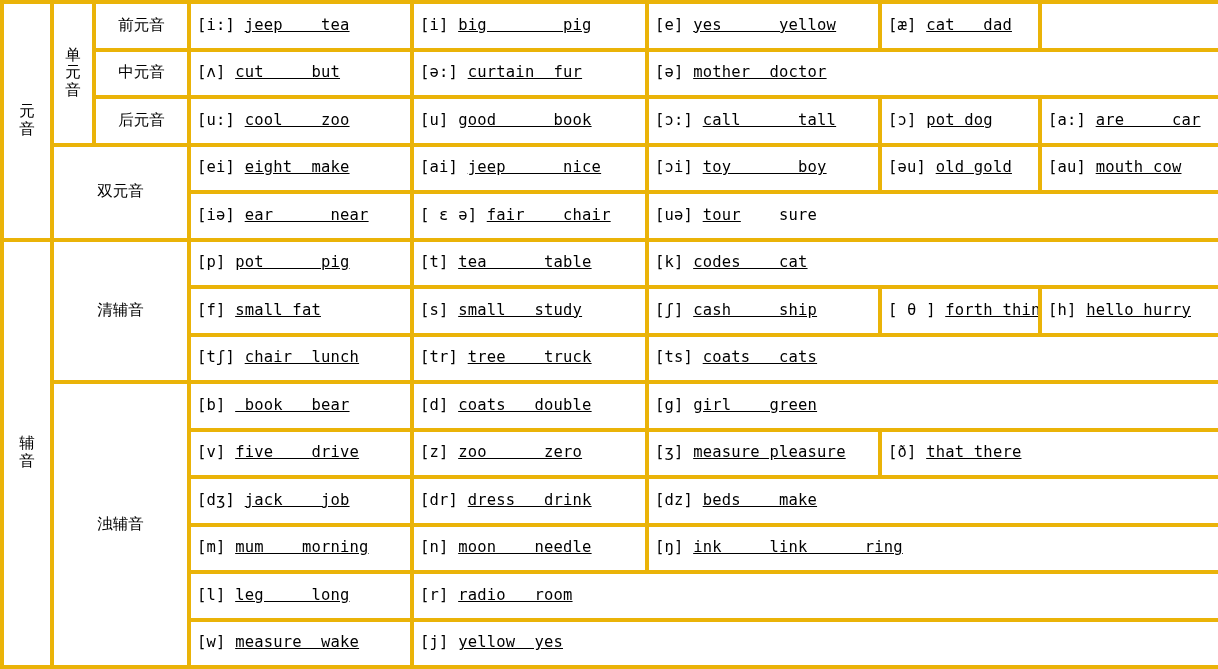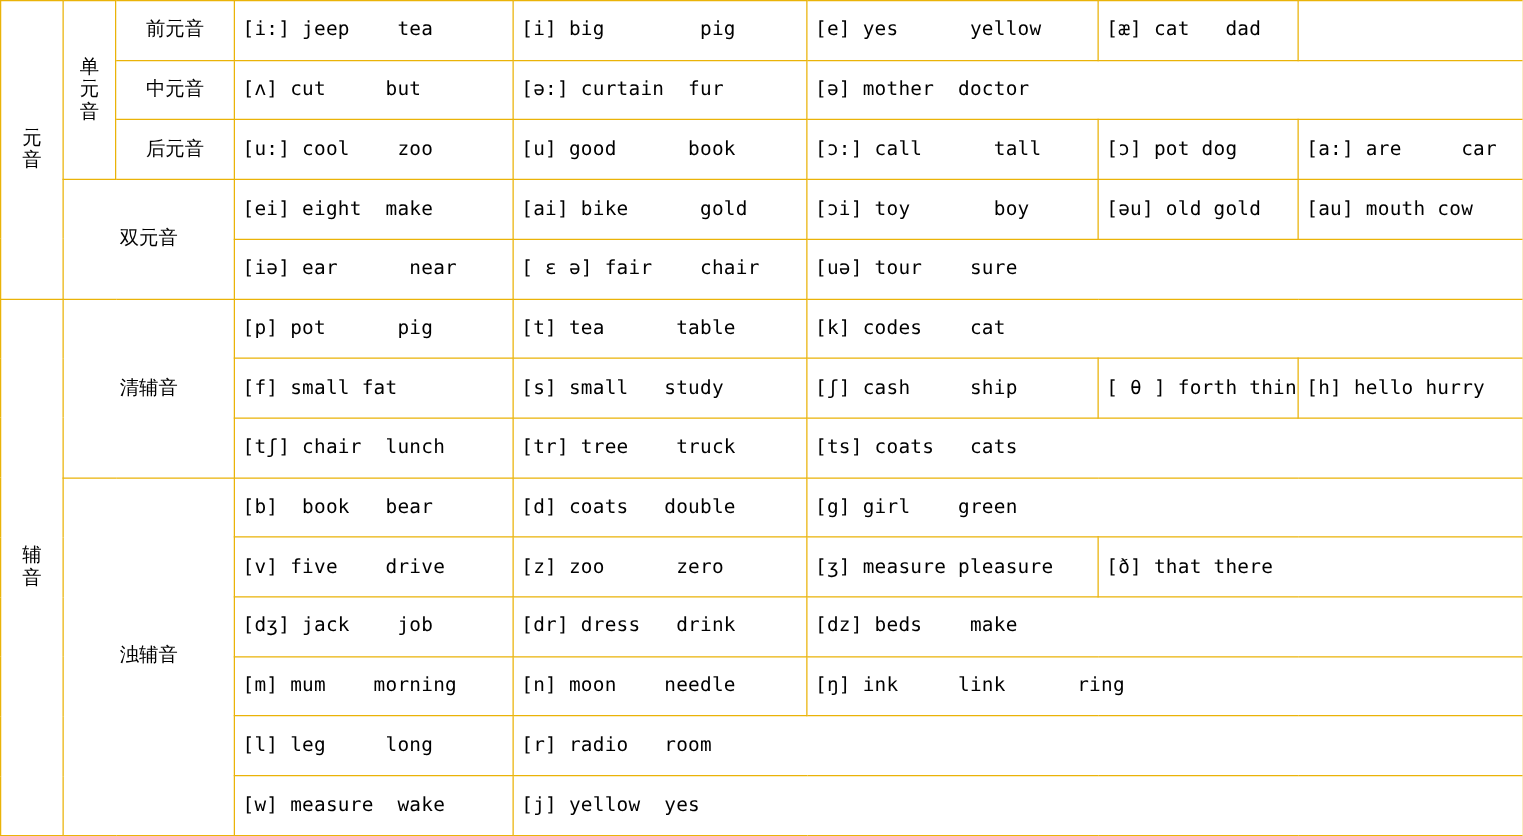--- a/index.html
+++ b/index.html
@@ -1,19 +1,19 @@
 <!DOCTYPE html>
 <html><head>
 <meta charset="utf-8">
 <style>
   html,body{margin:0;padding:0;background:#fff;}
   body{width:1218px;height:669px;font-family:"DejaVu Sans Mono","Liberation Mono",monospace;}
   table.pchart{border-collapse:collapse;width:1218px;height:669px;table-layout:fixed;}
   table.pchart td{
-    border:1px solid #eab308;
+    border:4px solid #eab308;
     padding:0 6px;
     font-size:15.5px;
     line-height:1.15;
     color:#000;
     vertical-align:middle;
     white-space:pre;
     overflow:hidden;
   }
   td.vh{ 
     text-align:center;
@@ -24,21 +24,21 @@
     line-height:1.25;
   }
   td.vh span{display:block;}
   td.ch{ 
     text-align:center;
     font-family:"DejaVu Sans","Liberation Sans",sans-serif;
     font-size:15px;
     padding:0;
   }
   td.ph{letter-spacing:0.2px;}
-  .u{}
+  .u{text-decoration:underline;}
   
 </style>
 </head>
 <body>
 
 <table class="pchart">
   <colgroup>
     <col style="width:50px">
     <col style="width:42px">
     <col style="width:95px">
@@ -73,21 +73,21 @@
     <td class="ph"><span>[u:]</span> <span class="u">cool    zoo</span></td>
     <td class="ph"><span>[u]</span> <span class="u">good      book</span></td>
     <td class="ph"><span>[ɔ:]</span> <span class="u">call      tall</span></td>
     <td class="ph"><span>[ɔ]</span> <span class="u">pot dog</span></td>
     <td class="ph"><span>[a:]</span> <span class="u">are     car</span></td>
   </tr>
 
   <tr>
     <td class="ch" colspan="2" rowspan="2">双元音</td>
     <td class="ph"><span>[ei]</span> <span class="u">eight  make</span></td>
-    <td class="ph"><span>[ai]</span> <span class="u">bike      gold</span></td>
+    <td class="ph"><span>[ai]</span> <span class="u">jeep      nice</span></td>
     <td class="ph"><span>[ɔi]</span> <span class="u">toy       boy</span></td>
     <td class="ph"><span>[əu]</span> <span class="u">old gold</span></td>
     <td class="ph"><span>[au]</span> <span class="u">mouth cow</span></td>
   </tr>
 
   <tr>
     <td class="ph"><span>[iə]</span> <span class="u">ear      near</span></td>
     <td class="ph"><span>[ ɛ ə]</span> <span class="u">fair    chair</span></td>
     <td class="ph" colspan="3"><span>[uə]</span> <span><span class="u">tour</span>    sure</span></td>
   </tr>

